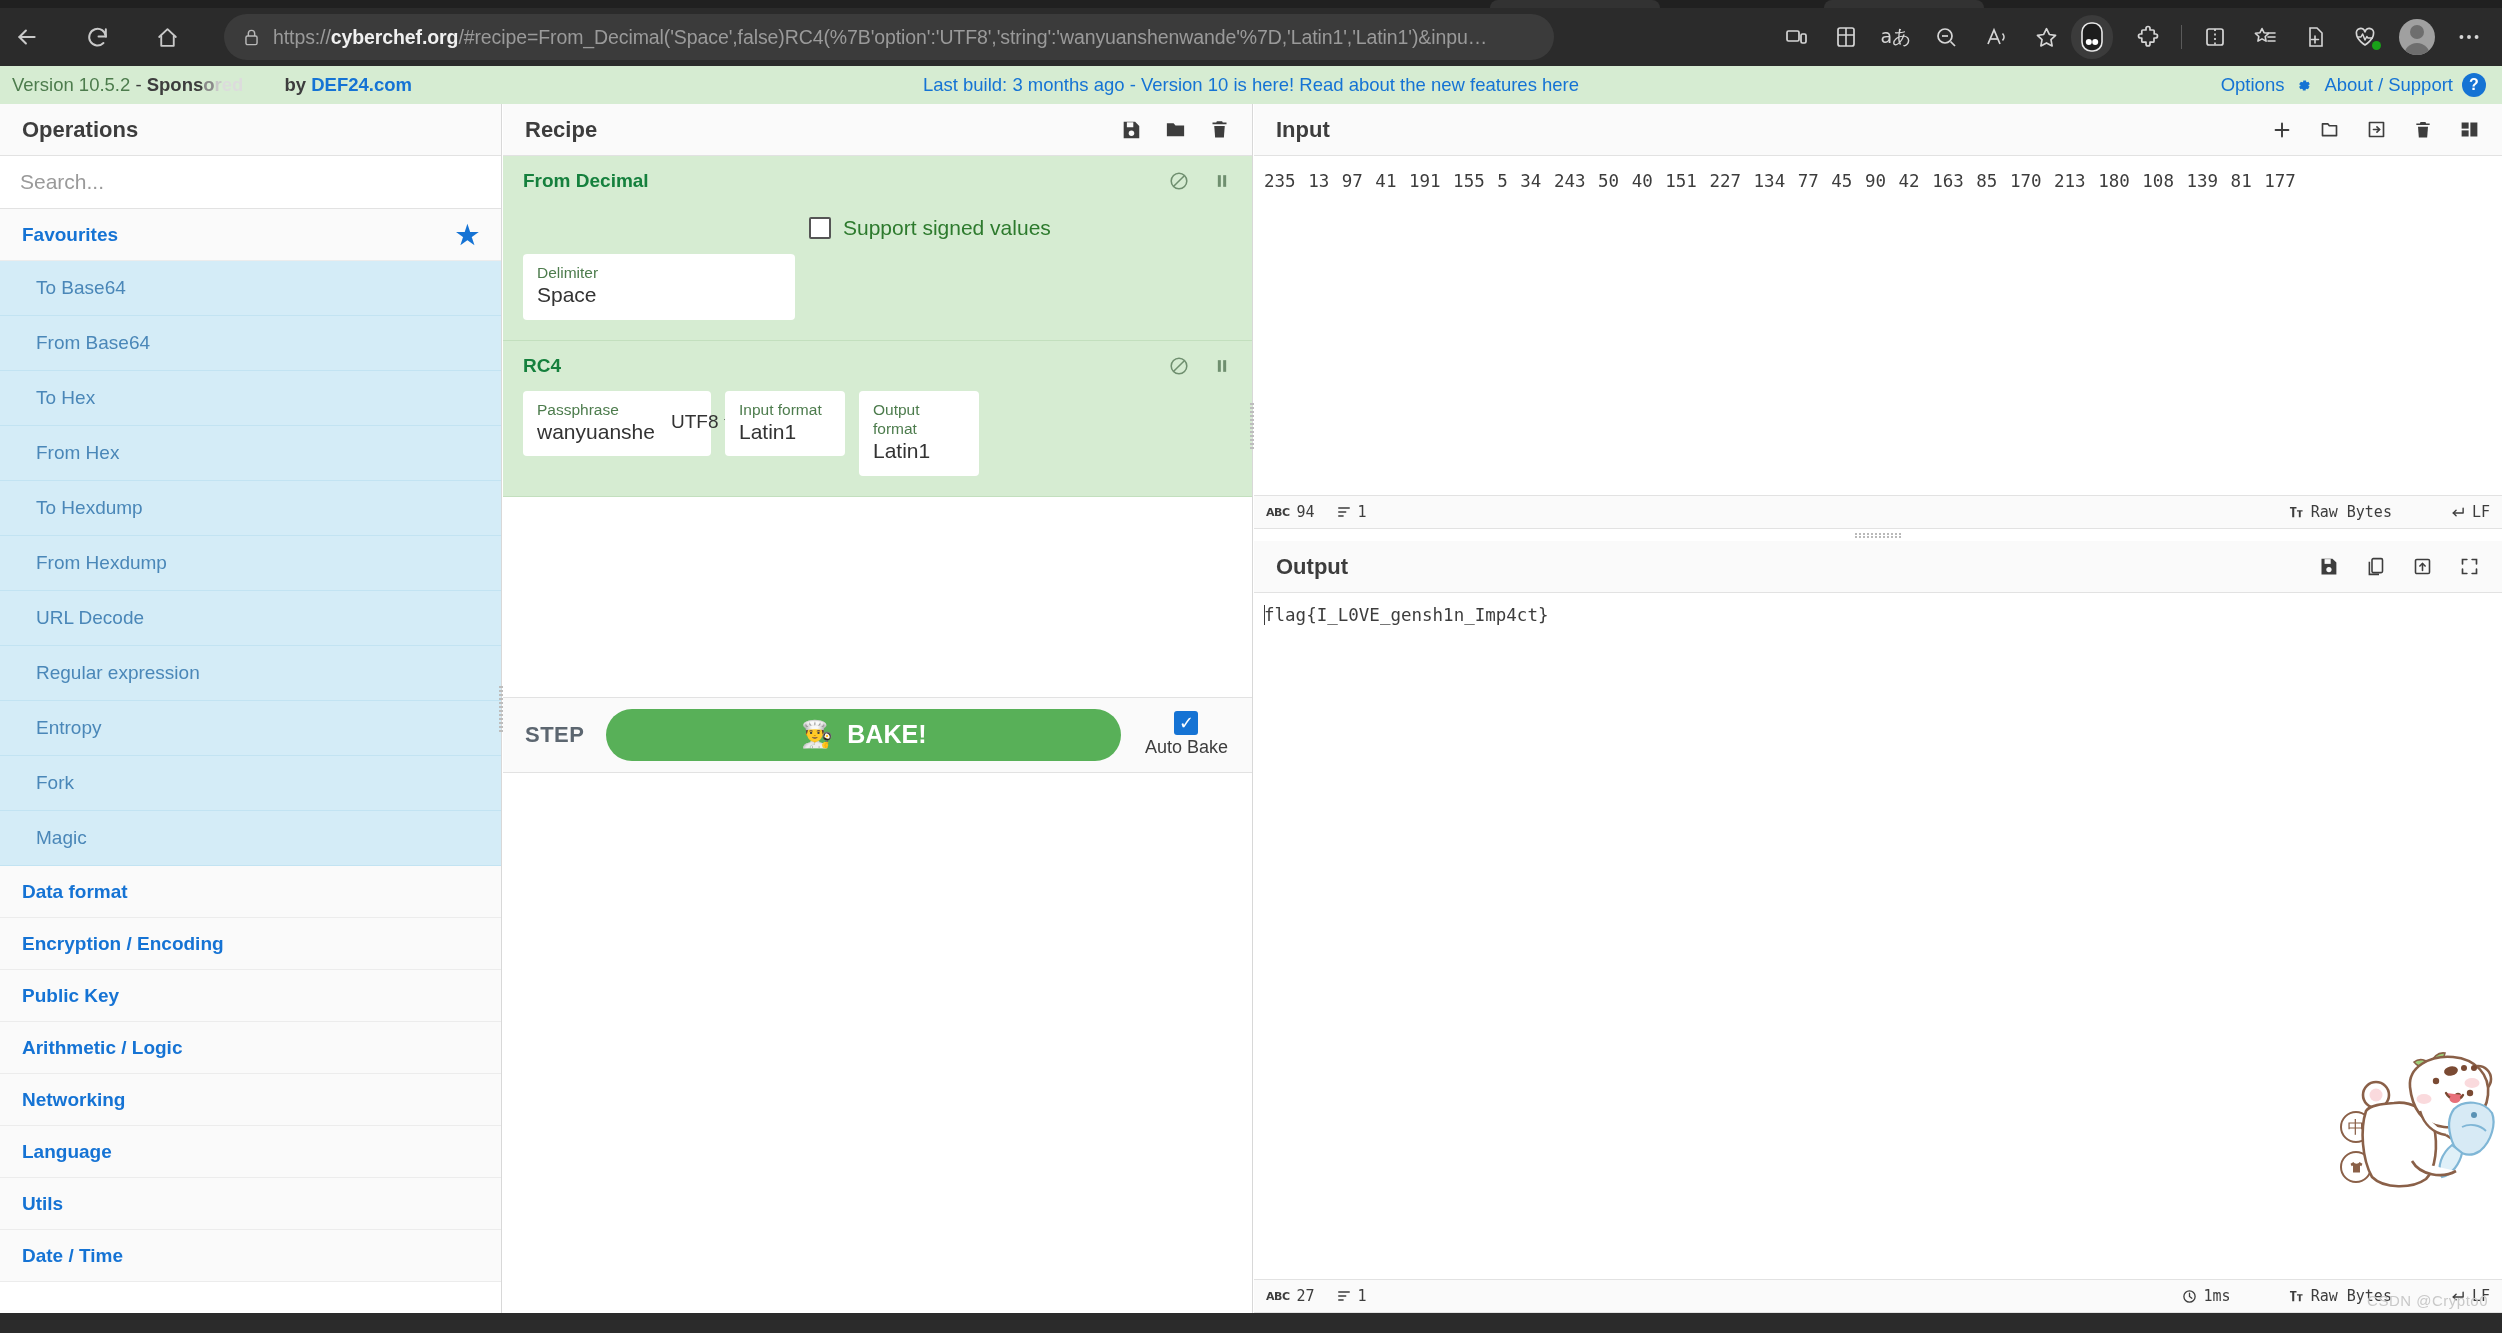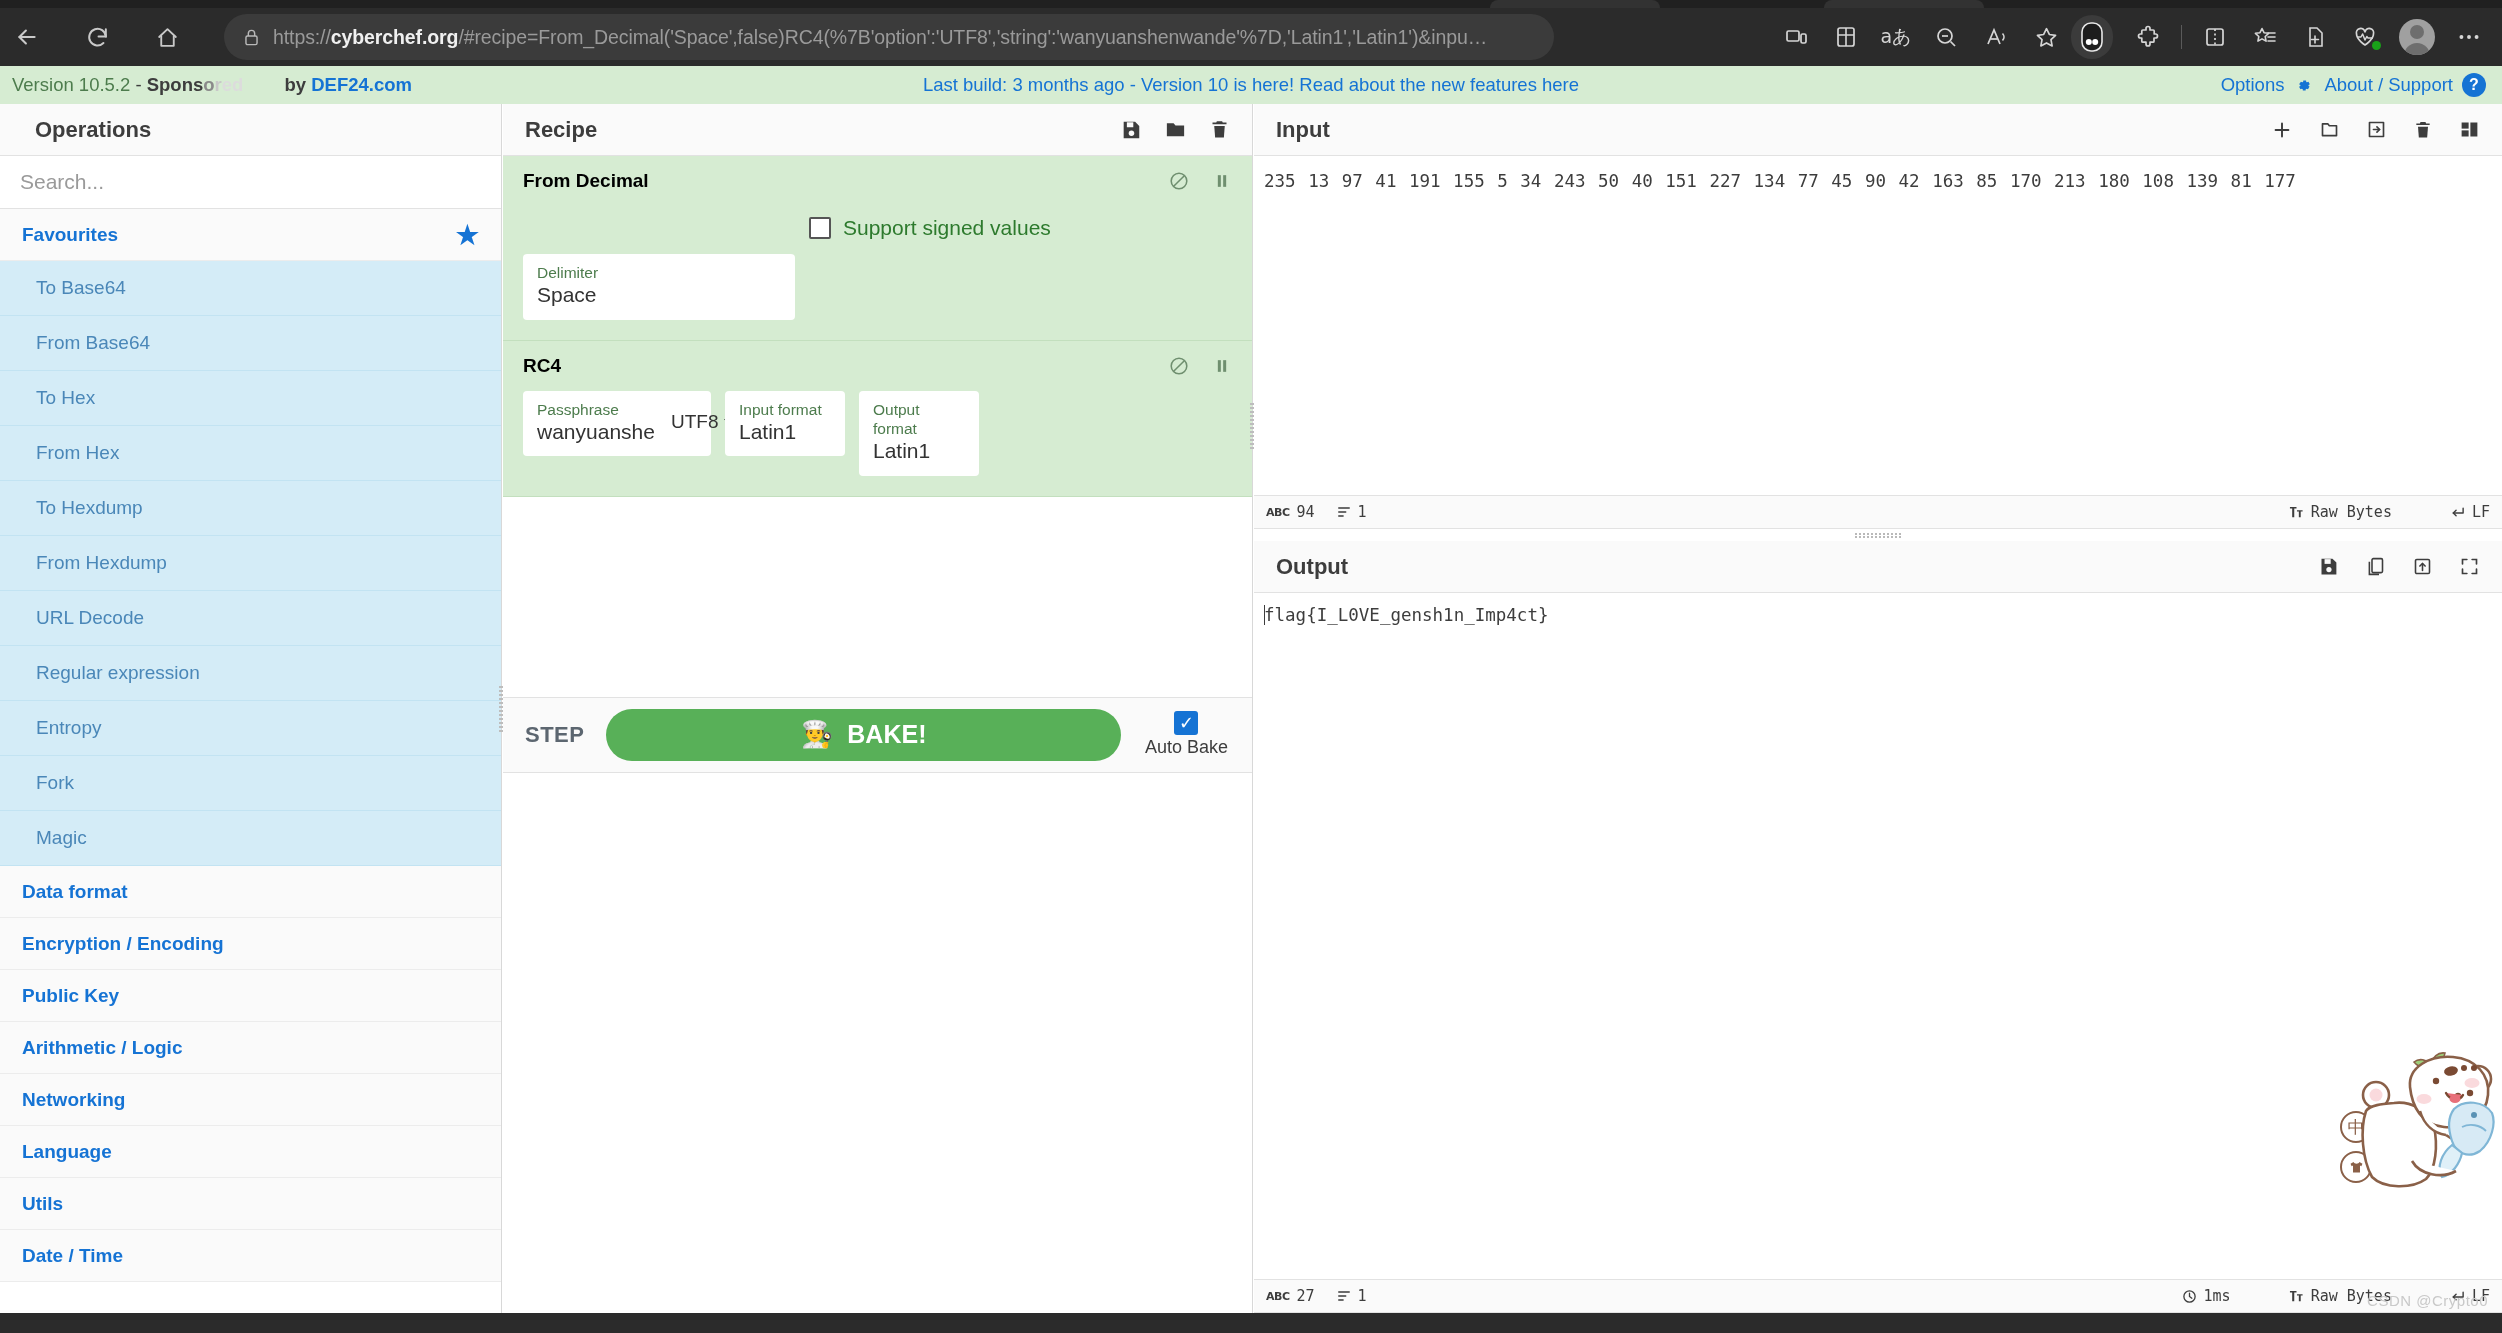--- a/index.html
+++ b/index.html
@@ -121,21 +121,21 @@
   }
 
   
   #ops-pane {
     position: absolute; left: 0; top: 0; width: 502px; height: 1209px;
     background: #ffffff; border-right: 1px solid #d8d8d8;
     display: flex; flex-direction: column;
   }
   #ops-title {
     height: 52px; flex: 0 0 52px; display: flex; align-items: center;
-    padding-left: 35px; font-size: 22px; font-weight: bold; color: #3d3d3d;
+    padding-left: 22px; font-size: 22px; font-weight: bold; color: #3d3d3d;
     background: #fafafa; border-bottom: 1px solid #e2e2e2;
   }
   #search-wrap { flex: 0 0 52px; border-bottom: 1px solid #e2e2e2; background:#fff; }
   #search-input {
     width: 100%; height: 52px; border: none; outline: none;
     padding: 0 20px; font-size: 21px; color: #333;
     font-family: "Liberation Sans", sans-serif; background: transparent;
   }
   #search-input::placeholder { color: #9a9a9a; }
   #ops-list { flex: 1 1 auto; overflow: hidden; position: relative; }
@@ -164,21 +164,21 @@
   .pane-title { font-size: 22px; font-weight: bold; color: #3d3d3d; }
   .pane-head-icons { margin-left: auto; display: flex; align-items: center; gap: 22px; }
   .head-icon { color: #3d3d3d; display: flex; align-items: center; }
   #recipe-body { flex: 1 1 auto; position: relative; background:#ffffff; }
   #recipe-ops { position: absolute; left: 0; top: 0; right: 0; }
   .rec-op {
     background: #d6ecd2; border-bottom: 1px solid #c3dfbe; padding: 14px 20px 20px 20px;
     position: relative;
   }
   .rec-op-title {
-    font-size: 19px; font-weight: bold; color: #000000; margin-bottom: 14px;
+    font-size: 19px; font-weight: bold; color: #15803d; margin-bottom: 14px;
   }
   .rec-op-ctrls {
     position: absolute; right: 20px; top: 14px; display: flex; align-items: center; gap: 22px;
     color: #6f8f6f;
   }
   .rec-args { display: flex; align-items: flex-start; gap: 14px; }
   .arg-field {
     background: #ffffff; border-radius: 4px; padding: 9px 14px 11px 14px;
     display: flex; align-items: flex-end; position: relative;
   }

